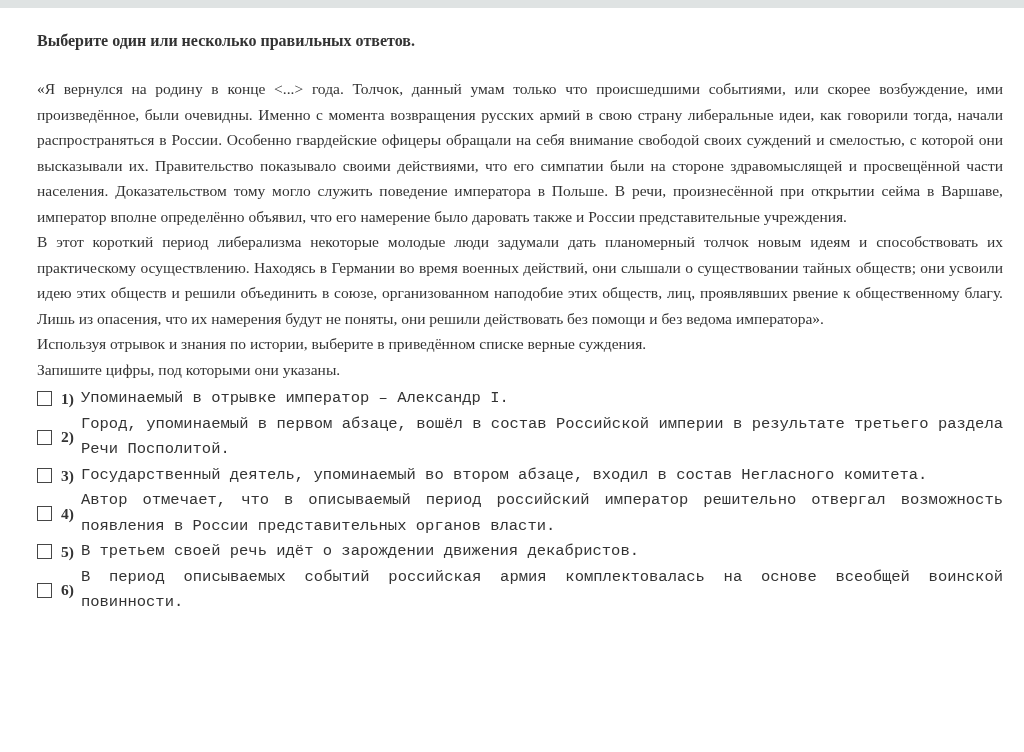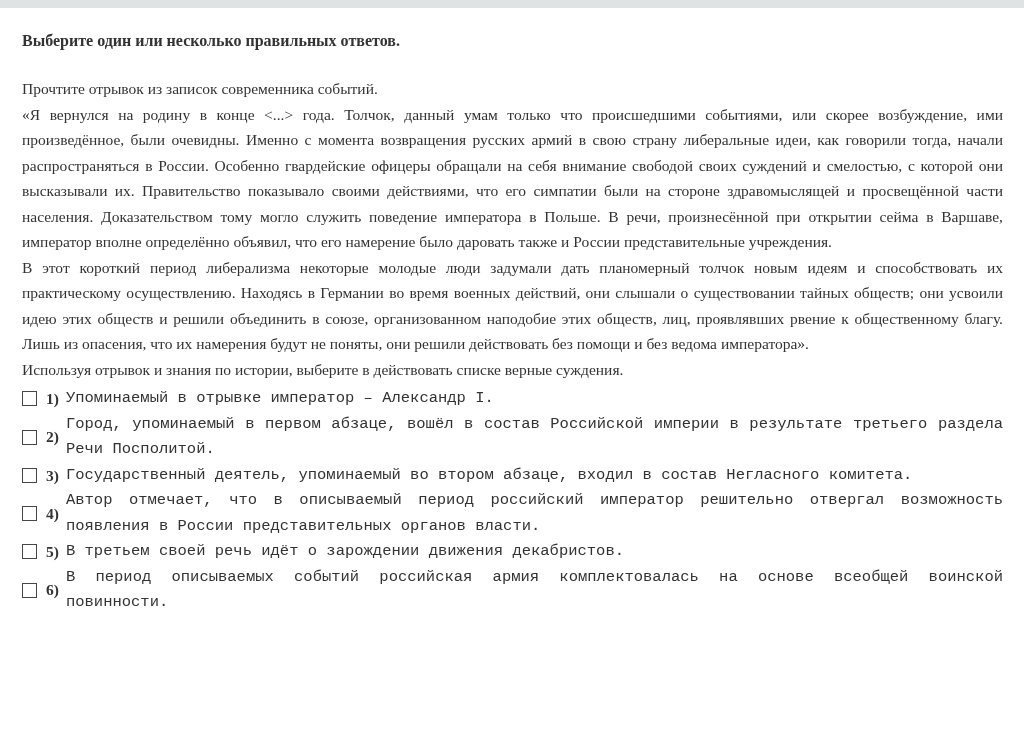--- a/index.html
+++ b/index.html
@@ -13,21 +13,21 @@
     color: #333333;
     font-family: "Liberation Serif", "DejaVu Serif", serif;
     overflow: hidden;
   }
   .top-band {
     width: 100%;
     height: 8px;
     background: #dfe3e3;
   }
   .content {
-    padding: 22px 21px 0 22px;
+    padding: 22px 21px 0 37px;
   }
   .prompt {
     font-size: 16px;
     font-weight: bold;
     line-height: 22px;
     margin: 0 0 24px 0;
   }
   .textflow p {
     margin: 0;
     font-size: 15.5px;
@@ -71,24 +71,24 @@
 </head>
 <body>
 
 <div class="top-band"></div>
 
 <div class="content">
 
   <h1 class="prompt">Выберите один или несколько правильных ответов.</h1>
 
   <div class="textflow">
-    <p>Прочтите отрывок из записок современника событий.</p>
     <p class="just">«Я вернулся на родину в конце &lt;...&gt; года. Толчок, данный умам только что происшедшими событиями, или скорее возбуждение, ими произведённое, были очевидны. Именно с момента возвращения русских армий в свою страну либеральные идеи, как говорили тогда, начали распространяться в России. Особенно гвардейские офицеры обращали на себя внимание свободой своих суждений и смелостью, с которой они высказывали их. Правительство показывало своими действиями, что его симпатии были на стороне здравомыслящей и просвещённой части населения. Доказательством тому могло служить поведение императора в Польше. В речи, произнесённой при открытии сейма в Варшаве, император вполне определённо объявил, что его намерение было даровать также и России представительные учреждения.</p>
     <p class="just">В этот короткий период либерализма некоторые молодые люди задумали дать планомерный толчок новым идеям и способствовать их практическому осуществлению. Находясь в Германии во время военных действий, они слышали о существовании тайных обществ; они усвоили идею этих обществ и решили объединить в союзе, организованном наподобие этих обществ, лиц, проявлявших рвение к общественному благу. Лишь из опасения, что их намерения будут не поняты, они решили действовать без помощи и без ведома императора».</p>
-    <p>Используя отрывок и знания по истории, выберите в действовать списке верные суждения.</p>
+    <p>Используя отрывок и знания по истории, выберите в приведённом списке верные суждения.</p>
+    <p>Запишите цифры, под которыми они указаны.</p>
   </div>
 
   <div class="options">
 
     <div class="option">
       <span class="checkbox"></span>
       <span class="num">1)</span>
       <div class="opt-text">Упоминаемый в отрывке император – Александр I.</div>
     </div>
 

